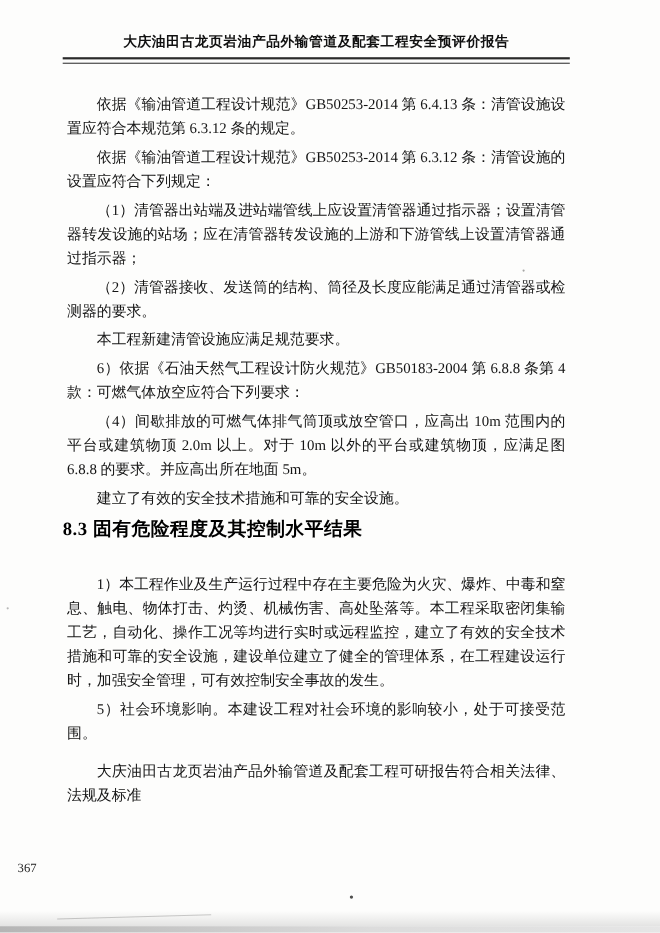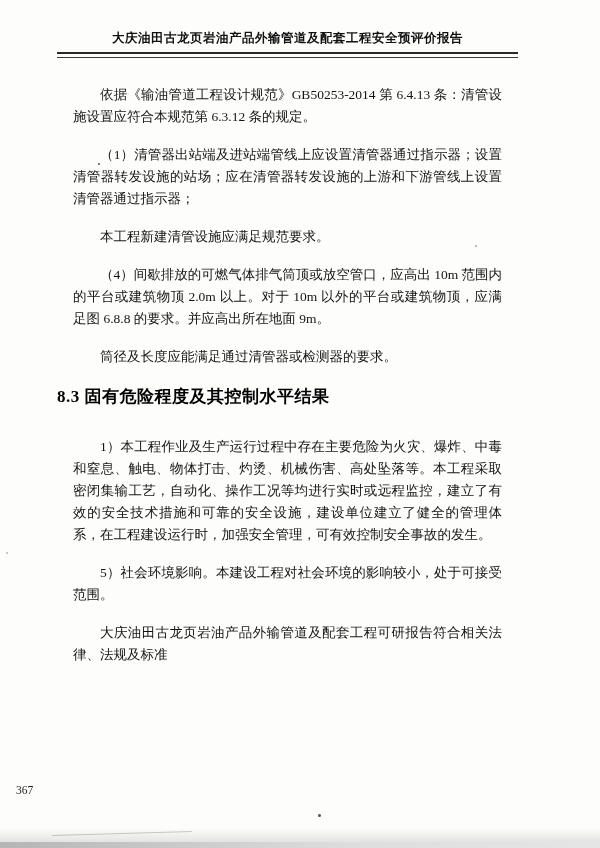--- a/index.html
+++ b/index.html
@@ -26,21 +26,21 @@
     margin-bottom:5px;
     color:#111;
   }
   .header-rule{
     height:3px;
     border-top:2.5px solid #2a2a2a;
     border-bottom:1px solid #3a3a3a;
   }
   .doc-body{margin-top:26px;}
   .doc-body p{
-    margin:16px;
+    margin:4px;
     font-size:13.5px;
     line-height:22px;
     text-align:justify;
     text-indent:2em;
     color:#141414;
   }
   .doc-body h2{
     margin:0 0 26px 0;
     font-size:17px;
     line-height:26px;
@@ -82,24 +82,27 @@
 </style>
 </head>
 <body>
 
 <div class="page">
   <div class="page-inner">
     <div class="doc-header-title">大庆油田古龙页岩油产品外输管道及配套工程安全预评价报告</div>
     <div class="header-rule"></div>
     <div class="doc-body" id="doc-body">
         <p>依据《输油管道工程设计规范》GB50253-2014 第 6.4.13 条：清管设施设置应符合本规范第 6.3.12 条的规定。</p>
+        <p>依据《输油管道工程设计规范》GB50253-2014 第 6.3.12 条：清管设施的设置应符合下列规定：</p>
         <p>（1）清管器出站端及进站端管线上应设置清管器通过指示器；设置清管器转发设施的站场；应在清管器转发设施的上游和下游管线上设置清管器通过指示器；</p>
+        <p>（2）清管器接收、发送筒的结构、筒径及长度应能满足通过清管器或检测器的要求。</p>
         <p>本工程新建清管设施应满足规范要求。</p>
-        <p>（4）间歇排放的可燃气体排气筒顶或放空管口，应高出 10m 范围内的平台或建筑物顶 2.0m 以上。对于 10m 以外的平台或建筑物顶，应满足图 6.8.8 的要求。并应高出所在地面 9m。</p>
-        <p>筒径及长度应能满足通过清管器或检测器的要求。</p>
+        <p>6）依据《石油天然气工程设计防火规范》GB50183-2004 第 6.8.8 条第 4 款：可燃气体放空应符合下列要求：</p>
+        <p>（4）间歇排放的可燃气体排气筒顶或放空管口，应高出 10m 范围内的平台或建筑物顶 2.0m 以上。对于 10m 以外的平台或建筑物顶，应满足图 6.8.8 的要求。并应高出所在地面 5m。</p>
+        <p>建立了有效的安全技术措施和可靠的安全设施。</p>
         <h2>8.3 固有危险程度及其控制水平结果</h2>
         <p>1）本工程作业及生产运行过程中存在主要危险为火灾、爆炸、中毒和窒息、触电、物体打击、灼烫、机械伤害、高处坠落等。本工程采取密闭集输工艺，自动化、操作工况等均进行实时或远程监控，建立了有效的安全技术措施和可靠的安全设施，建设单位建立了健全的管理体系，在工程建设运行时，加强安全管理，可有效控制安全事故的发生。</p>
         <p>5）社会环境影响。本建设工程对社会环境的影响较小，处于可接受范围。</p>
         <p class="spaced">大庆油田古龙页岩油产品外输管道及配套工程可研报告符合相关法律、法规及标准</p>
       </div>
   </div>
 
   <div class="page-number">367</div>
 
   <div class="scan-bottom-fade"></div>

